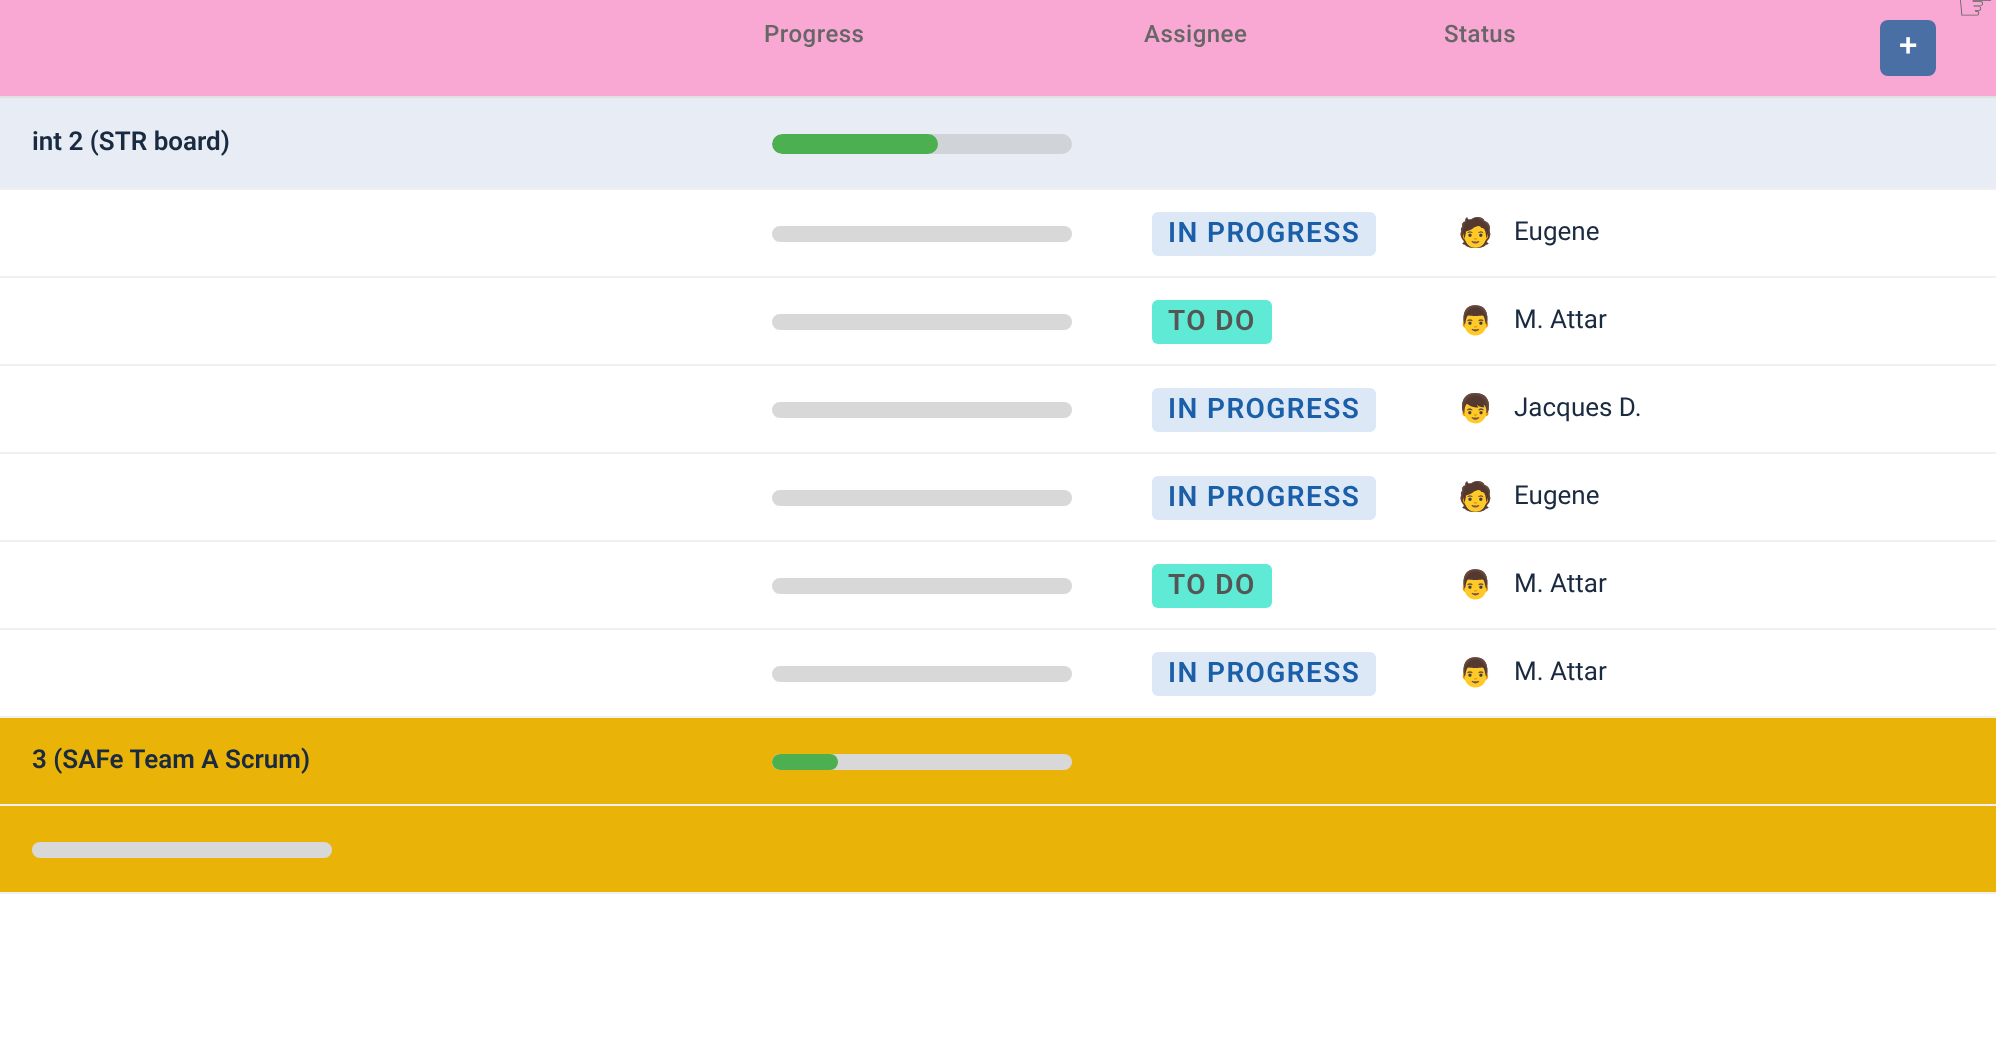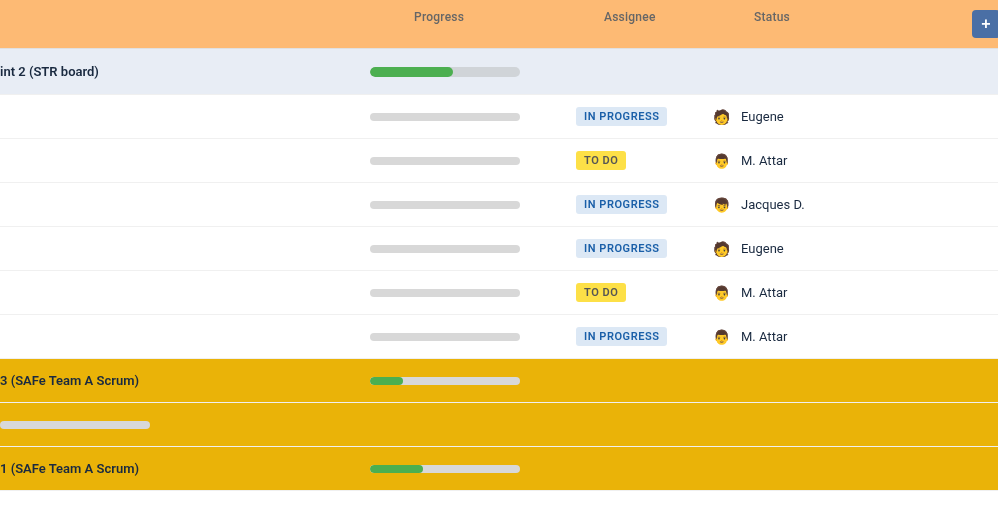--- a/index.html
+++ b/index.html
@@ -12,22 +12,21 @@
 
     .table-container {
       width: 998px;
       overflow: hidden;
     }
 
     .table-header {
       display: grid;
       grid-template-columns: 370px 190px 150px 200px 88px;
       border-bottom: 1px solid #e0e0e0;
-      background: #fdba74;
-      padding-left: 32px;
+      background: #f9a8d4;
     }
 
     .header-cell {
       padding: 10px 12px;
       color: #666;
       font-size: 12px;
       font-weight: 500;
       letter-spacing: 0.02em;
     }
 
@@ -43,21 +42,21 @@
       background: #e8edf5;
       min-height: 46px;
     }
 
     .table-row.bottom-row {
       background: #eab308;
       min-height: 44px;
     }
 
     .cell {
-      padding: 8px 0;
+      padding: 8px 16px;
       display: flex;
       align-items: center;
     }
 
     .sprint-name {
       font-weight: 600;
       color: #1a2a40;
       font-size: 13px;
     }
 
@@ -86,33 +85,32 @@
     .progress-bar-small-fill {
       height: 100%;
       border-radius: 4px;
       background: #4caf50;
     }
 
     .status-badge {
       display: inline-block;
       padding: 3px 8px;
       border-radius: 3px;
-      font-size: 11px;
+      font-size: 14px;
       font-weight: 600;
       letter-spacing: 0.05em;
-      margin-left: 16px;
     }
 
     .status-in-progress {
       background: #dce8f5;
       color: #1a5fa8;
     }
 
     .status-to-do {
-      background: #fde047;
+      background: #5eead4;
       color: #555;
     }
 
     .assignee-cell {
       display: flex;
       align-items: center;
       gap: 7px;
       color: #1a2a40;
     }
 
@@ -303,26 +301,13 @@
     <div class="cell">
       <div class="progress-bar-small">
         <div class="progress-bar-small-fill" style="width: 0%;"></div>
       </div>
     </div>
     <div class="cell"></div>
     <div class="cell"></div>
     <div class="cell"></div>
   </div>
 
-  <div class="table-row bottom-row">
-    <div class="cell">
-      <span class="sprint-name">1 (SAFe Team A Scrum)</span>
-    </div>
-    <div class="cell">
-      <div class="progress-bar-small">
-        <div class="progress-bar-small-fill" style="width: 35%;"></div>
-      </div>
-    </div>
-    <div class="cell"></div>
-    <div class="cell"></div>
-    <div class="cell"></div>
-  </div>
 </div>
 
 </body></html>

